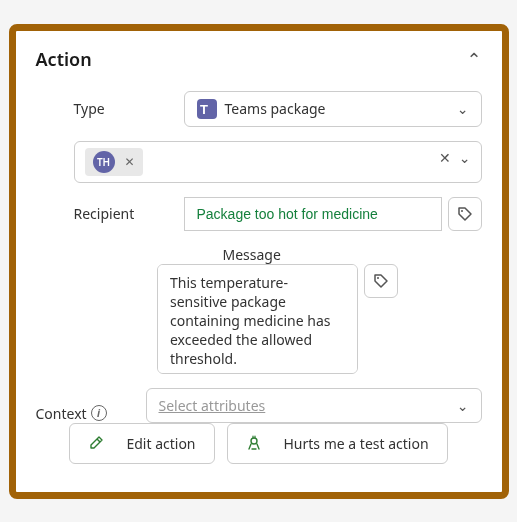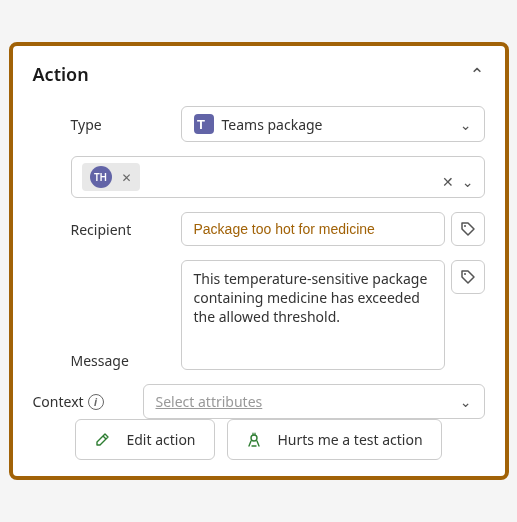--- a/index.html
+++ b/index.html
@@ -8,23 +8,23 @@
       background: #f5f5f5;
       display: flex;
       justify-content: center;
       align-items: center;
       width: 517px;
       height: 522px;
     }
     .card {
       background: #ffffff;
       border-radius: 8px;
-      border: 4px solid #a16207;
+      border: 7px solid #a16207;
       width: 500px;
-      padding: 16px 20px 16px 20px;
+      padding: 16px 20px 28px 20px;
     }
     .card-header {
       display: flex;
       justify-content: space-between;
       align-items: center;
       margin-bottom: 20px;
     }
     .card-title {
       font-size: 18px;
       font-weight: 600;
@@ -35,21 +35,22 @@
       color: #555;
       cursor: pointer;
     }
     .form-row {
       display: flex;
       align-items: center;
       margin-bottom: 14px;
       margin-left: 38px;
     }
     .form-row.top-align {
-      align-items: flex-end;
+      align-items: center;
+      flex-direction: column;
     }
     .label {
       width: 110px;
       font-size: 14px;
       color: #333;
       flex-shrink: 0;
     }
     .required {
       color: #c0392b;
     }
@@ -92,21 +93,21 @@
     .chevron-down {
       color: #555;
       font-size: 14px;
     }
     .recipient-box {
       flex: 1;
       border: 1px solid #ccc;
       border-radius: 6px;
       padding: 6px 10px;
       display: flex;
-      align-items: flex-end;
+      align-items: flex-start;
       justify-content: space-between;
       background: #fff;
       cursor: pointer;
     }
     .recipient-tag {
       display: flex;
       align-items: center;
       gap: 6px;
       background: #e8e8e8;
       border-radius: 4px;
@@ -142,24 +143,24 @@
     }
     .headline-row {
       display: flex;
       align-items: center;
       gap: 6px;
       flex: 1;
     }
     .text-input {
       flex: 1;
       border: 1px solid #ccc;
-      border-radius: 6px;
+      border-radius: 0;
       padding: 8px 12px;
       font-size: 14px;
-      color: #a16207;
+      color: #15803d;
       background: #fff;
       outline: none;
     }
     .edit-icon-btn {
       width: 34px;
       height: 34px;
       border: 1px solid #ccc;
       border-radius: 6px;
       background: #fff;
       display: flex;
@@ -183,41 +184,41 @@
       font-size: 14px;
       color: #333;
       background: #fff;
       resize: none;
       height: 110px;
       font-family: inherit;
       outline: none;
     }
     .context-row {
       display: flex;
-      align-items: center;
+      align-items: flex-end;
     }
     .placeholder-text {
       color: #999;
       text-decoration: underline;
     }
     .footer-buttons {
       display: flex;
       gap: 12px;
       justify-content: center;
     }
     .btn {
       border: 1px solid #ccc;
       border-radius: 6px;
       padding: 10px 18px;
       background: #fff;
       font-size: 14px;
       cursor: pointer;
       display: flex;
       align-items: center;
-      gap: 16px;
+      gap: 22px;
       color: #333;
       font-family: inherit;
       white-space: nowrap;
     }
     
     .teams-svg {
       width: 20px;
       height: 20px;
     }
     

